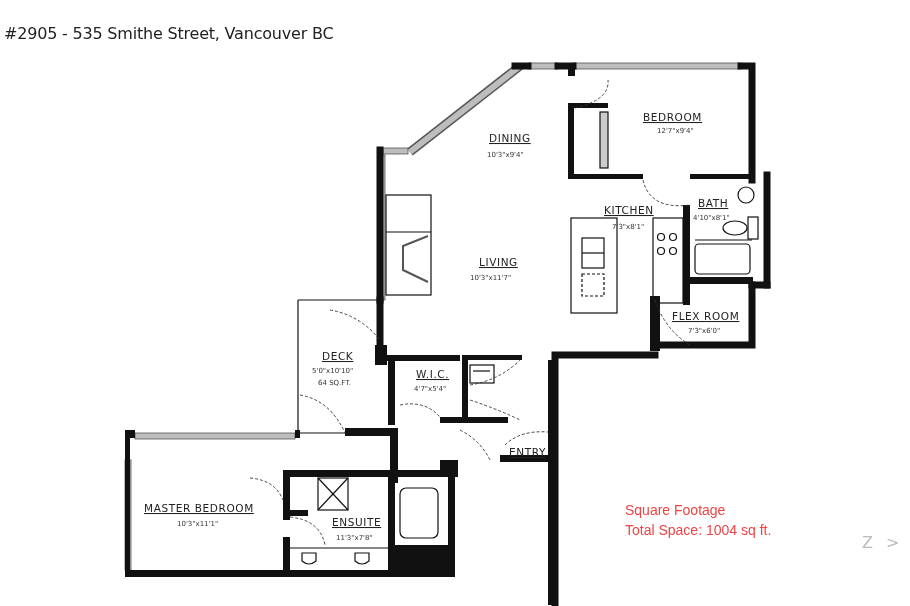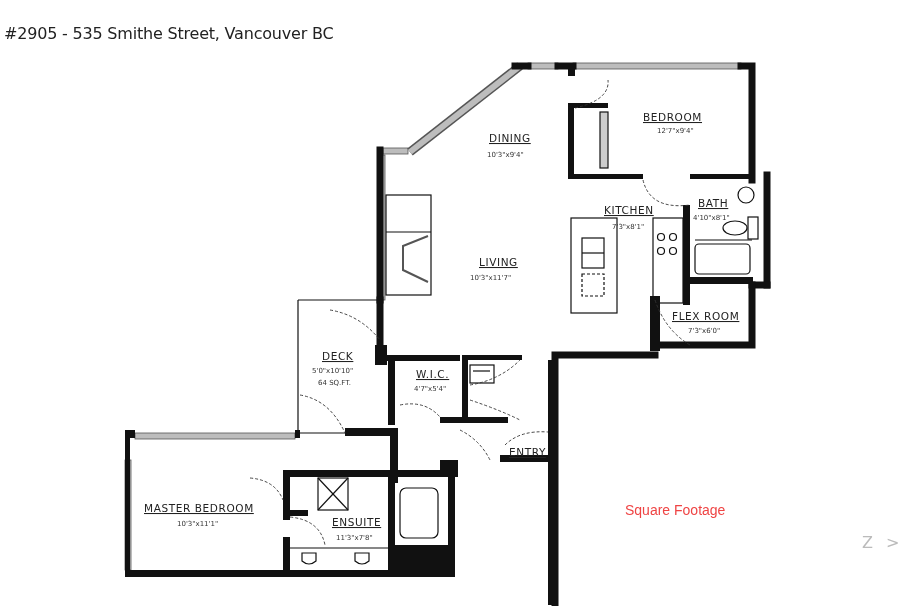--- a/index.html
+++ b/index.html
@@ -162,15 +162,16 @@
     <text class="lbl" x="509" y="456">ENTRY</text>
     <text class="lbl" x="144" y="512">MASTER BEDROOM</text>
     <text class="dim" x="177" y="526">10'3"x11'1"</text>
     <text class="lbl" x="332" y="526">ENSUITE</text>
     <text class="dim" x="336" y="540">11'3"x7'8"</text>
   </g>
 </svg>
 
 <div class="footage">
   <div>Square Footage</div>
+  <div>Total Space: 1004 sq ft.</div>
 </div>
 
 <div class="nav">Z &gt;</div>
 
 </body></html>

